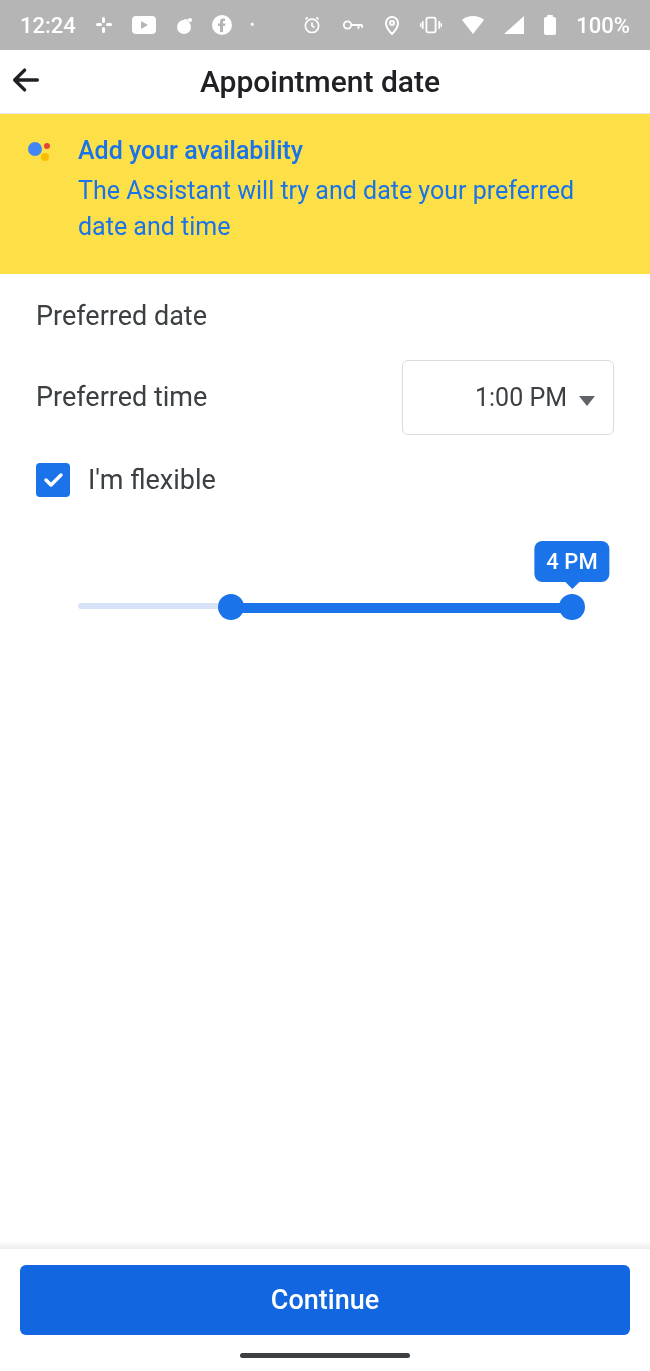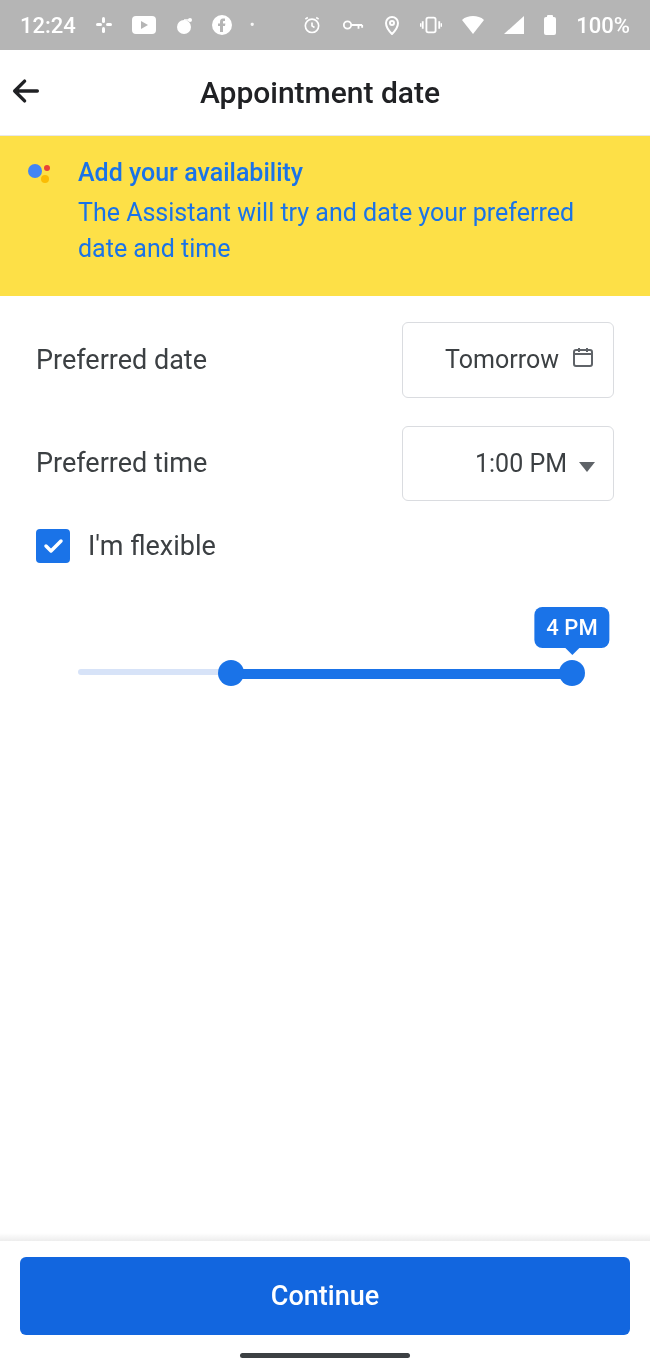--- a/index.html
+++ b/index.html
@@ -21,21 +21,21 @@
       padding: 0 20px;
       font-size: 22px;
       font-weight: 500;
     }
     .status-left { display: flex; align-items: center; gap: 18px; }
     .status-right { display: flex; align-items: center; gap: 20px; margin-left: auto; }
     .status-bar svg { display: block; }
 
     
     .app-bar {
-      height: 86px;
+      height: 64px;
       display: flex;
       align-items: center;
       padding: 0 9px;
       border-bottom: 1px solid #e8e8e8;
     }
     .app-title {
       flex: 1;
       text-align: center;
       font-size: 30px;
       font-weight: 500;
@@ -169,21 +169,21 @@
       height: 8px;
       background: linear-gradient(to top, rgba(0,0,0,0.07), transparent);
     }
     .continue-btn {
       margin: 16px 20px 18px 20px;
       background: #1266df;
       color: #fff;
       font-size: 27px;
       font-weight: 500;
       border-radius: 6px;
-      height: 78px;
+      height: 70px;
       display: flex;
       align-items: center;
       justify-content: center;
     }
     .nav-bar {
       height: 18px;
       display: flex;
       justify-content: center;
       align-items: flex-start;
     }
@@ -293,29 +293,20 @@
   </div>
   <div>
     <div class="banner-title">Add your availability</div>
     <div class="banner-sub">The Assistant will try and date your preferred date and time</div>
   </div>
 </div>
 
 <div class="form">
   <div class="row">
     <div class="row-label">Preferred date</div>
-    <div class="picker">
-      <span>Tomorrow</span>
-      <span>
-        <svg width="24" height="24" viewBox="0 0 24 24" fill="none" stroke="#5f6368" stroke-width="2">
-            <rect x="3" y="5" width="18" height="16" rx="2"></rect>
-            <path d="M3 9h18M8 3v4M16 3v4"></path>
-          </svg>
-      </span>
-    </div>
   </div>
 
   <div class="row">
     <div class="row-label">Preferred time</div>
     <div class="picker">
       <span>1:00 PM</span>
       <span>
         <svg width="16" height="10" viewBox="0 0 16 10" fill="#5f6368">
             <path d="M0 0h16L8 10z"></path>
           </svg>

